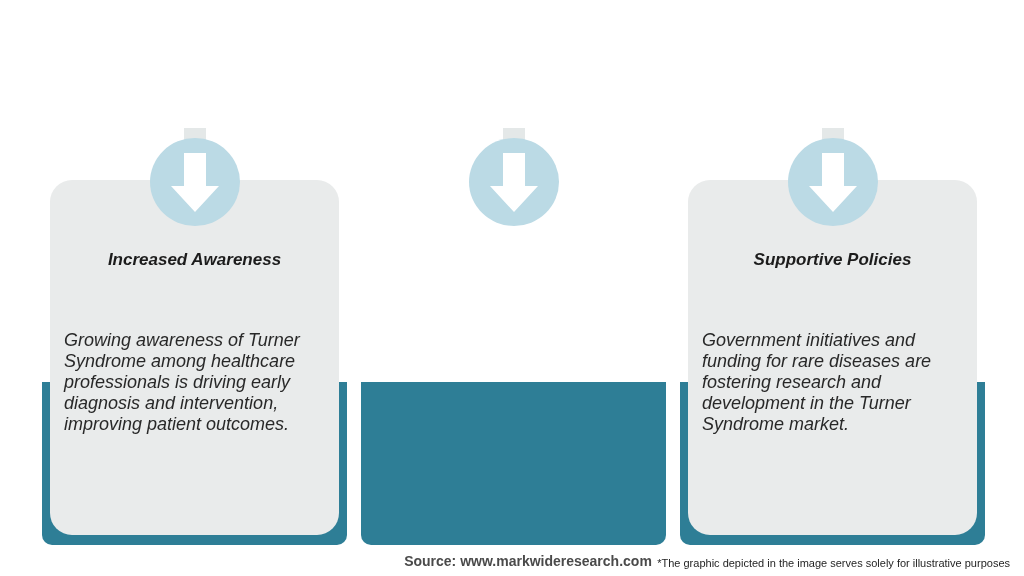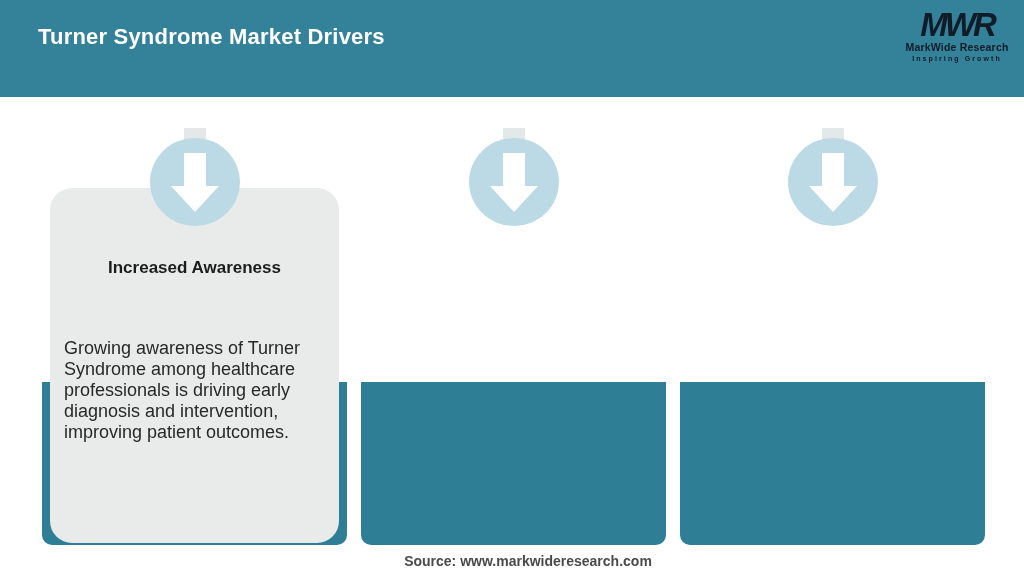--- a/index.html
+++ b/index.html
@@ -21,22 +21,22 @@
   .logo .brand{font-size:10.5px;font-weight:800;line-height:11px;letter-spacing:.2px;}
   .logo .tagline{font-size:7px;font-weight:700;letter-spacing:2.1px;line-height:9px;margin-top:1px;}
   
   .group{position:absolute;top:127px;width:305px;height:418px;}
   .g1{left:42px;} .g2{left:361px;} .g3{left:680px;}
   .band{
     position:absolute;left:0;top:255px;width:305px;height:163px;
     background:#2E7E96;border-radius:0 0 10px 10px;z-index:1;
   }
   .card{
-    position:absolute;left:8px;top:61px;width:289px;height:355px;
-    background:#E9EBEB;border-radius:22px;z-index:2;
+    position:absolute;left:8px;top:53px;width:289px;height:355px;
+    background:#E9EBEB;border-radius:22px;z-index:2;font-style:italic;
   }
   .notch{
     position:absolute;left:50%;top:1px;transform:translateX(-50%);
     width:22px;height:16px;background:#E4E8E8;z-index:2;
   }
   .circle{
     position:absolute;left:50%;top:11px;transform:translateX(-50%);
     width:90px;height:88px;border-radius:50%;background:#BBDAE5;z-index:3;
     display:flex;align-items:center;justify-content:center;
   }
@@ -56,28 +56,20 @@
   .disclaimer{
     position:absolute;right:14px;top:557px;
     font-size:11px;color:#1F1F1F;
   }
 </style>
 </head>
 <body>
 
 <div class="frame">
 
-  <header class="header">
-    <h1 class="page-title">Turner Syndrome Market Drivers</h1>
-    <div class="logo">
-      <div class="monogram">MWR</div>
-      <div class="brand">MarkWide Research</div>
-      <div class="tagline">Inspiring Growth</div>
-    </div>
-  </header>
 
   <section class="group g1">
     <div class="band"></div>
     <div class="notch"></div>
     <div class="circle">
       <svg width="90" height="88" viewBox="0 0 90 88">
         <path d="M34 15 L56 15 L56 48 L69 48 L45 74 L21 48 L34 48 Z" fill="#ffffff"></path>
       </svg>
     </div>
     <div class="card">
@@ -97,17 +89,22 @@
   </section>
 
   <section class="group g3">
     <div class="band"></div>
     <div class="notch"></div>
     <div class="circle">
       <svg width="90" height="88" viewBox="0 0 90 88">
         <path d="M34 15 L56 15 L56 48 L69 48 L45 74 L21 48 L34 48 Z" fill="#ffffff"></path>
       </svg>
     </div>
+    <div class="card">
+      <h2 class="card-title">Supportive Policies</h2>
+      <p class="card-body">Government initiatives and funding for rare diseases are fostering research and development in the Turner Syndrome market.</p>
+    </div>
   </section>
 
   <div class="source">Source: www.markwideresearch.com</div>
+  <div class="disclaimer">*The graphic depicted in the image serves solely for illustrative purposes</div>
 
 </div>
 
 </body></html>

